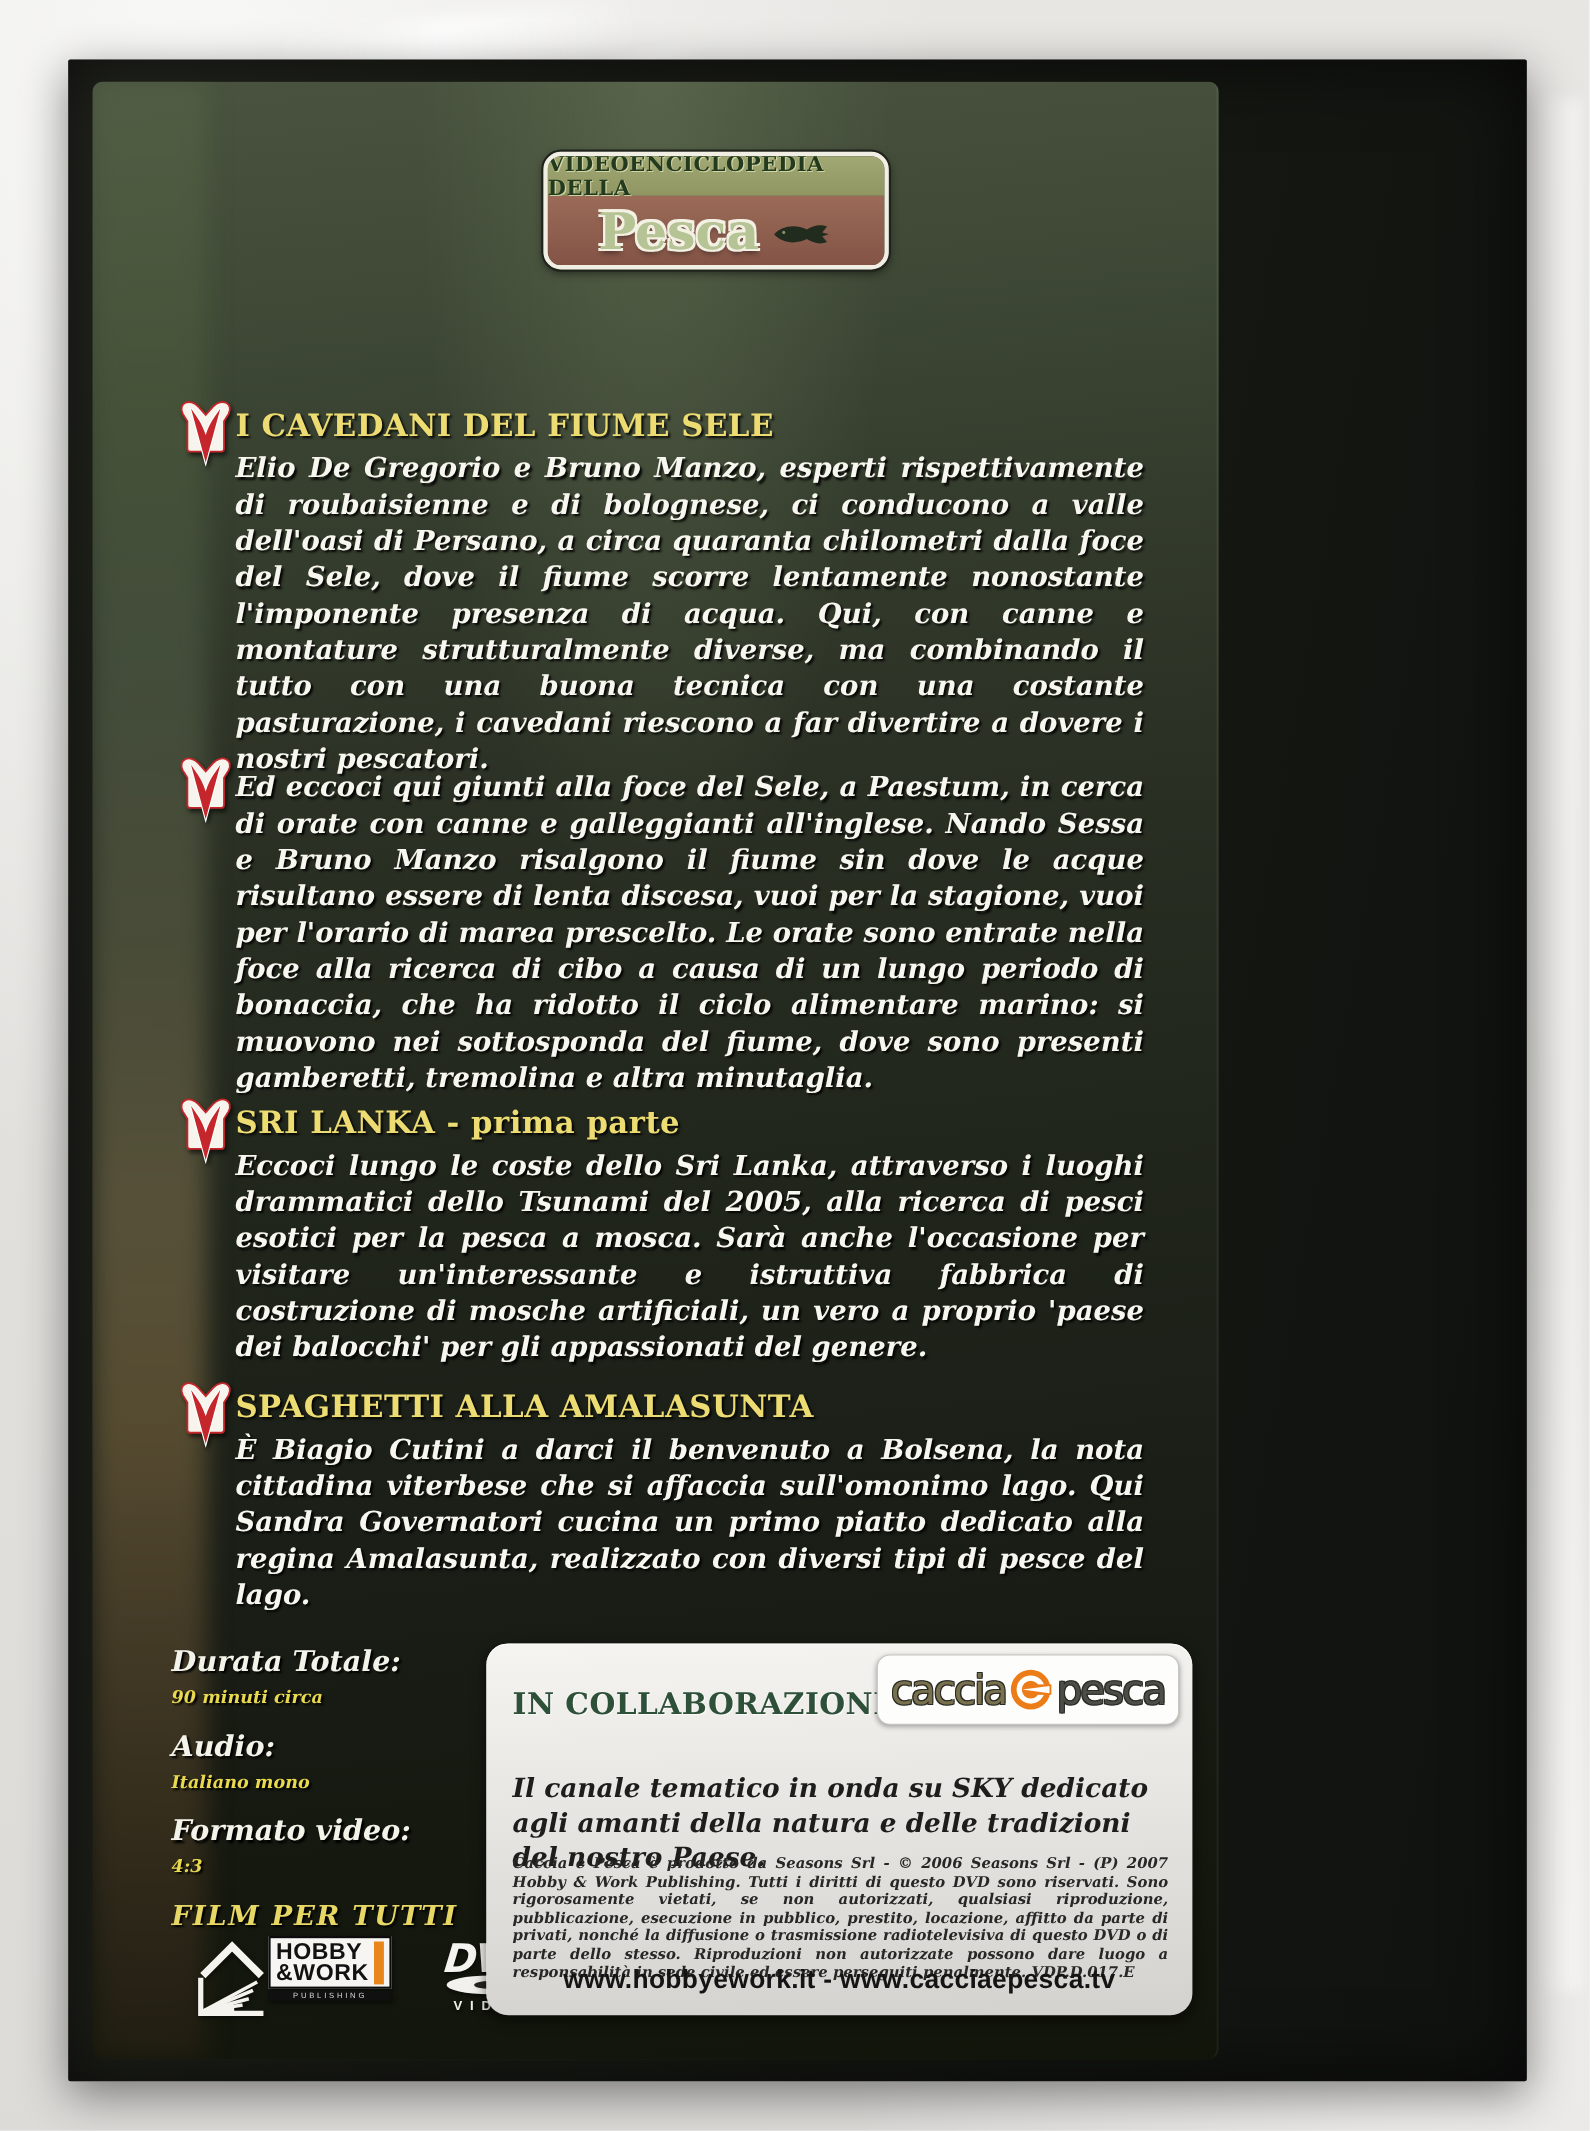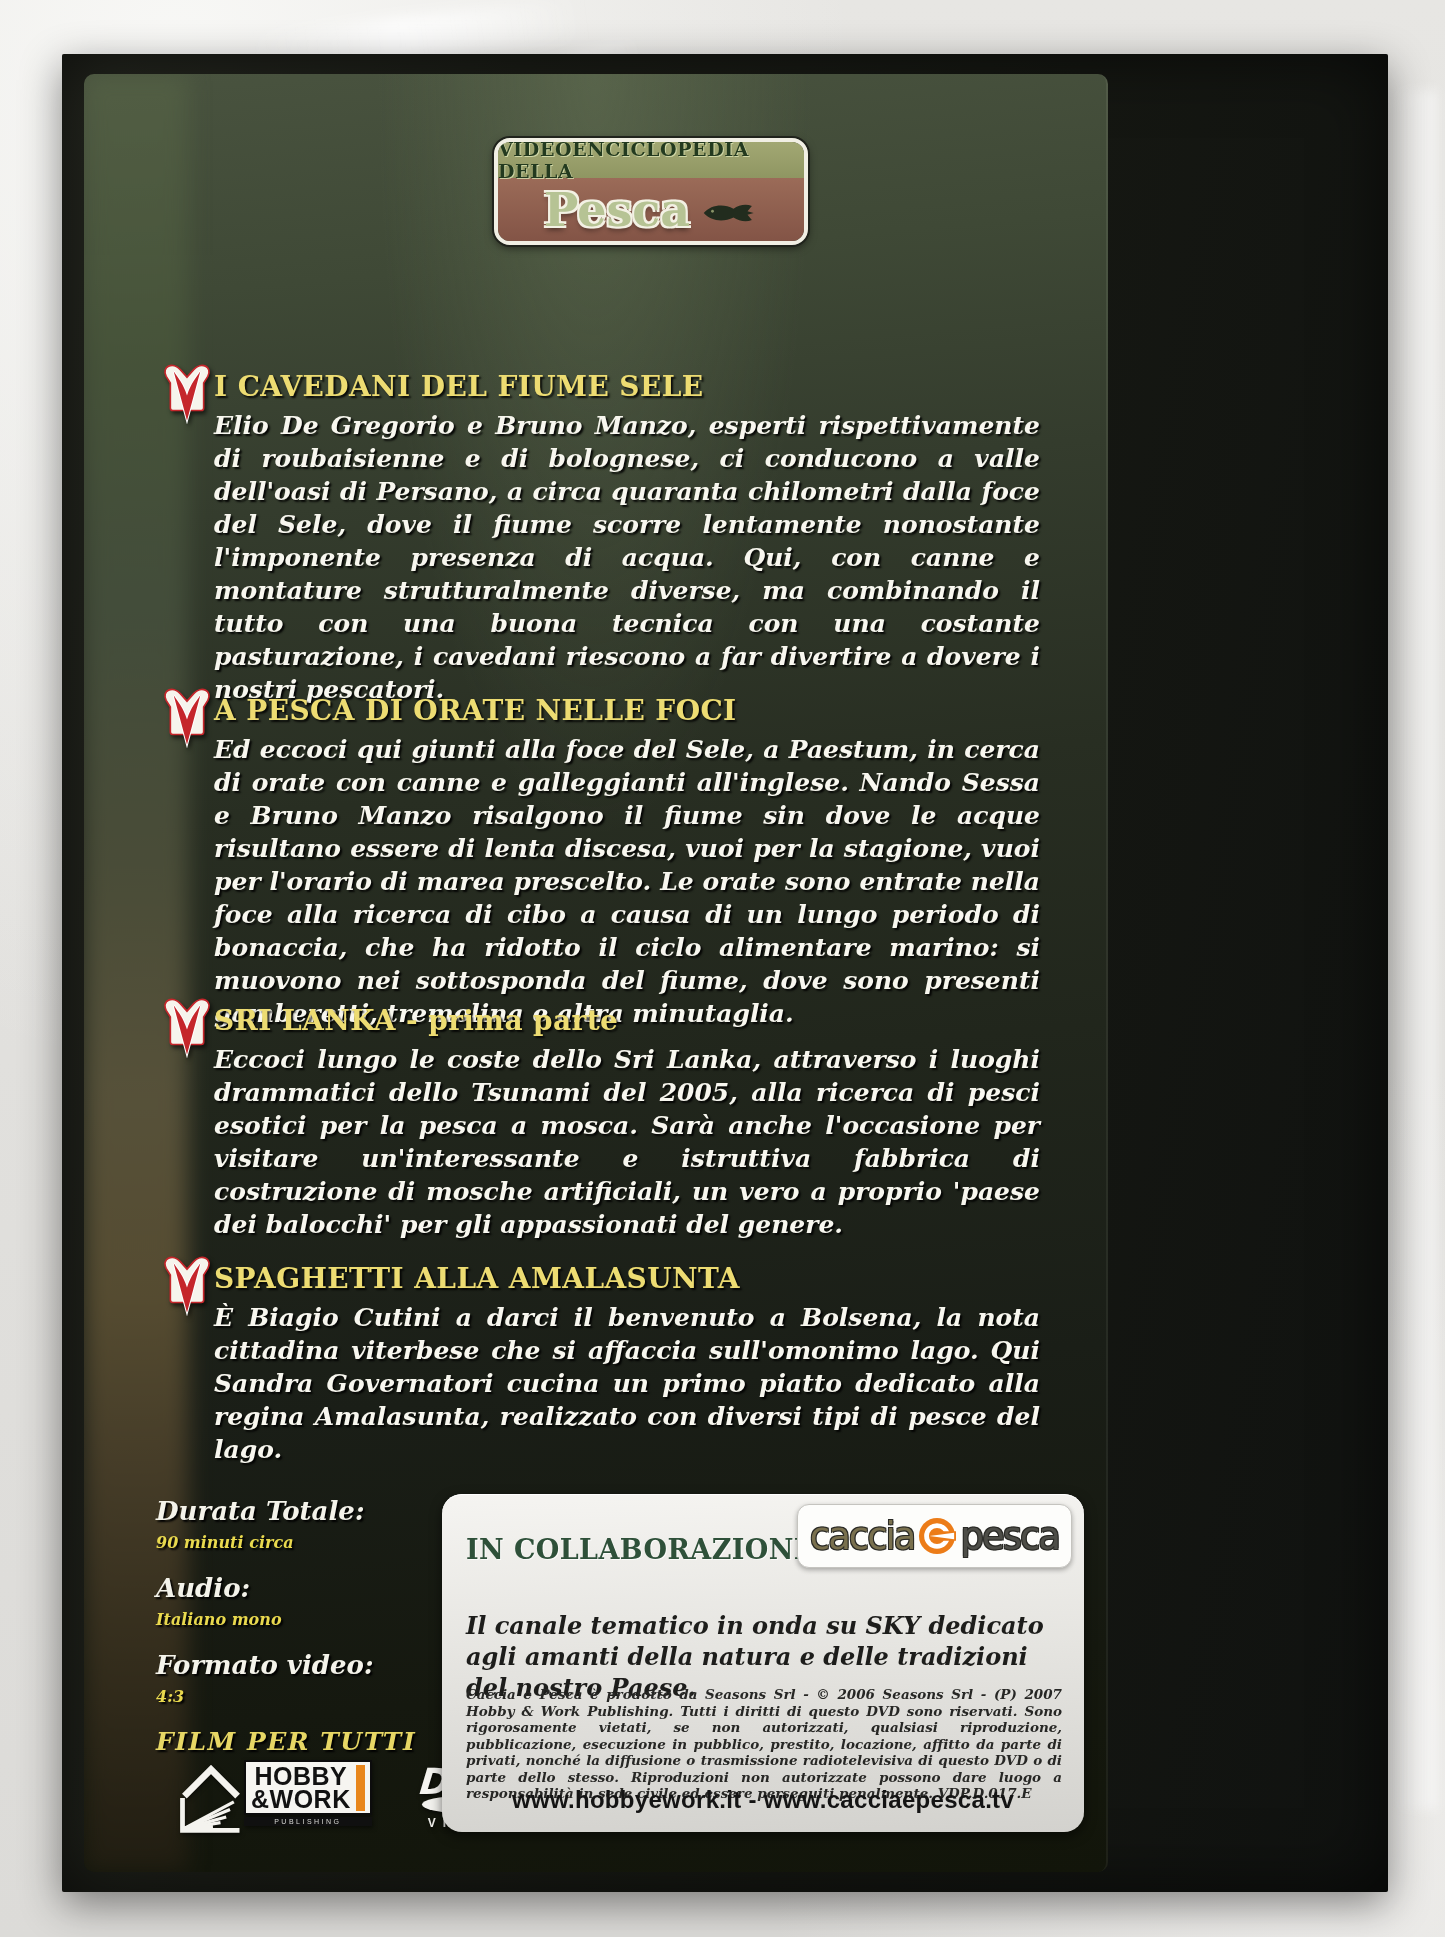--- a/index.html
+++ b/index.html
@@ -53,21 +53,21 @@
   .specs{position:absolute;left:72px;top:1422px;width:300px;}
   .spec-label{font-style:italic;font-weight:bold;font-size:26px;line-height:31px;color:#f4f3ea;text-shadow:2px 2px 2px #000;}
   .spec-value{font-style:italic;font-weight:bold;font-size:16px;line-height:31px;color:#e9d94e;margin-bottom:15px;text-shadow:2px 2px 2px #000;}
   .rating{margin-top:12px;font-style:italic;font-weight:bold;font-size:25px;color:#e7d765;letter-spacing:1.5px;text-shadow:2px 2px 2px #000;}
   
   .logos-row{position:absolute;left:88px;top:1686px;display:flex;align-items:center;gap:48px;}
   .hw-logo{display:flex;align-items:stretch;filter:drop-shadow(1px 2px 2px rgba(0,0,0,.5));}
   .hw-icon{width:78px;height:76px;margin-right:-6px;}
   .hw-main{display:flex;flex-direction:column;}
   .hw-box{background:#f6f5f1;color:#121212;border:2px solid #0c0c0c;padding:3px 5px 2px 5px;display:flex;align-items:stretch;}
-  .hw-words{font-family:"Liberation Sans",sans-serif;font-weight:bold;font-size:25px;line-height:.92;letter-spacing:.5px;text-align:center;}
+  .hw-words{font-family:"Liberation Sans",sans-serif;font-weight:bold;font-size:21px;line-height:.92;letter-spacing:.5px;}
   .hw-orange{width:9px;background:#e8861c;margin-left:5px;}
   .hw-sub{background:#101010;color:#d9d9d6;font-family:"Liberation Sans",sans-serif;font-size:7px;letter-spacing:2.5px;
     text-align:center;padding:1px 0;margin-top:2px;}
   .dvd-logo{display:flex;flex-direction:column;align-items:center;filter:drop-shadow(1px 2px 2px rgba(0,0,0,.6));}
   .dvd-word{font-family:"DejaVu Sans",sans-serif;font-weight:bold;font-style:italic;font-size:36px;line-height:.9;color:#f4f3ef;
     transform:skewX(-6deg);letter-spacing:-2px;}
   .dvd-disc{width:78px;height:17px;border-radius:50%;background:#f2f1ed;position:relative;margin-top:-2px;}
   .dvd-disc::after{content:"";position:absolute;left:50%;top:50%;width:28px;height:7px;margin:-3.5px 0 0 -14px;border-radius:50%;background:#23251f;}
   .dvd-sub{color:#f0efeb;font-family:"Liberation Sans",sans-serif;font-weight:bold;font-size:12px;letter-spacing:7px;margin:3px 0 0 7px;}
   
@@ -119,21 +119,20 @@
       </svg>
       <div class="sec-title">I CAVEDANI DEL FIUME SELE</div>
       <div class="sec-body">Elio De Gregorio e Bruno Manzo, esperti rispettivamente di roubaisienne e di bolognese, ci conducono a valle dell'oasi di Persano, a circa quaranta chilometri dalla foce del Sele, dove il fiume scorre lentamente nonostante l'imponente presenza di acqua. Qui, con canne e montature strutturalmente diverse, ma combinando il tutto con una buona tecnica con una costante pasturazione, i cavedani riescono a far divertire a dovere i nostri pescatori.</div>
     </div>
 
     <div class="section sec-2">
       <svg class="sec-icon" viewBox="0 0 60 74">
         <path d="M5 17 C-1 5 13 -1 22 9 L30 18 L38 9 C47 -1 61 5 55 17 L50 25 L50 55 Q50 58 47 58 L13 58 Q10 58 10 55 L10 25 Z" fill="#f6f4ec" stroke="#c5262b" stroke-width="2"></path>
         <path d="M14 11 L30 70 L46 11 C40 20 35 25 30 40 C25 25 20 20 14 11 Z" fill="#c5262b" stroke="#ffffff" stroke-width="2.5" paint-order="stroke"></path>
       </svg>
-      <div class="sec-title">A PESCA DI ORATE NELLE FOCI</div>
       <div class="sec-body">Ed eccoci qui giunti alla foce del Sele, a Paestum, in cerca di orate con canne e galleggianti all'inglese. Nando Sessa e Bruno Manzo risalgono il fiume sin dove le acque risultano essere di lenta discesa, vuoi per la stagione, vuoi per l'orario di marea prescelto. Le orate sono entrate nella foce alla ricerca di cibo a causa di un lungo periodo di bonaccia, che ha ridotto il ciclo alimentare marino: si muovono nei sottosponda del fiume, dove sono presenti gamberetti, tremolina e altra minutaglia.</div>
     </div>
 
     <div class="section sec-3">
       <svg class="sec-icon" viewBox="0 0 60 74">
         <path d="M5 17 C-1 5 13 -1 22 9 L30 18 L38 9 C47 -1 61 5 55 17 L50 25 L50 55 Q50 58 47 58 L13 58 Q10 58 10 55 L10 25 Z" fill="#f6f4ec" stroke="#c5262b" stroke-width="2"></path>
         <path d="M14 11 L30 70 L46 11 C40 20 35 25 30 40 C25 25 20 20 14 11 Z" fill="#c5262b" stroke="#ffffff" stroke-width="2.5" paint-order="stroke"></path>
       </svg>
       <div class="sec-title">SRI LANKA - prima parte</div>
       <div class="sec-body">Eccoci lungo le coste dello Sri Lanka, attraverso i luoghi drammatici dello Tsunami del 2005, alla ricerca di pesci esotici per la pesca a mosca. Sarà anche l'occasione per visitare un'interessante e istruttiva fabbrica di costruzione di mosche artificiali, un vero a proprio 'paese dei balocchi' per gli appassionati del genere.</div>

